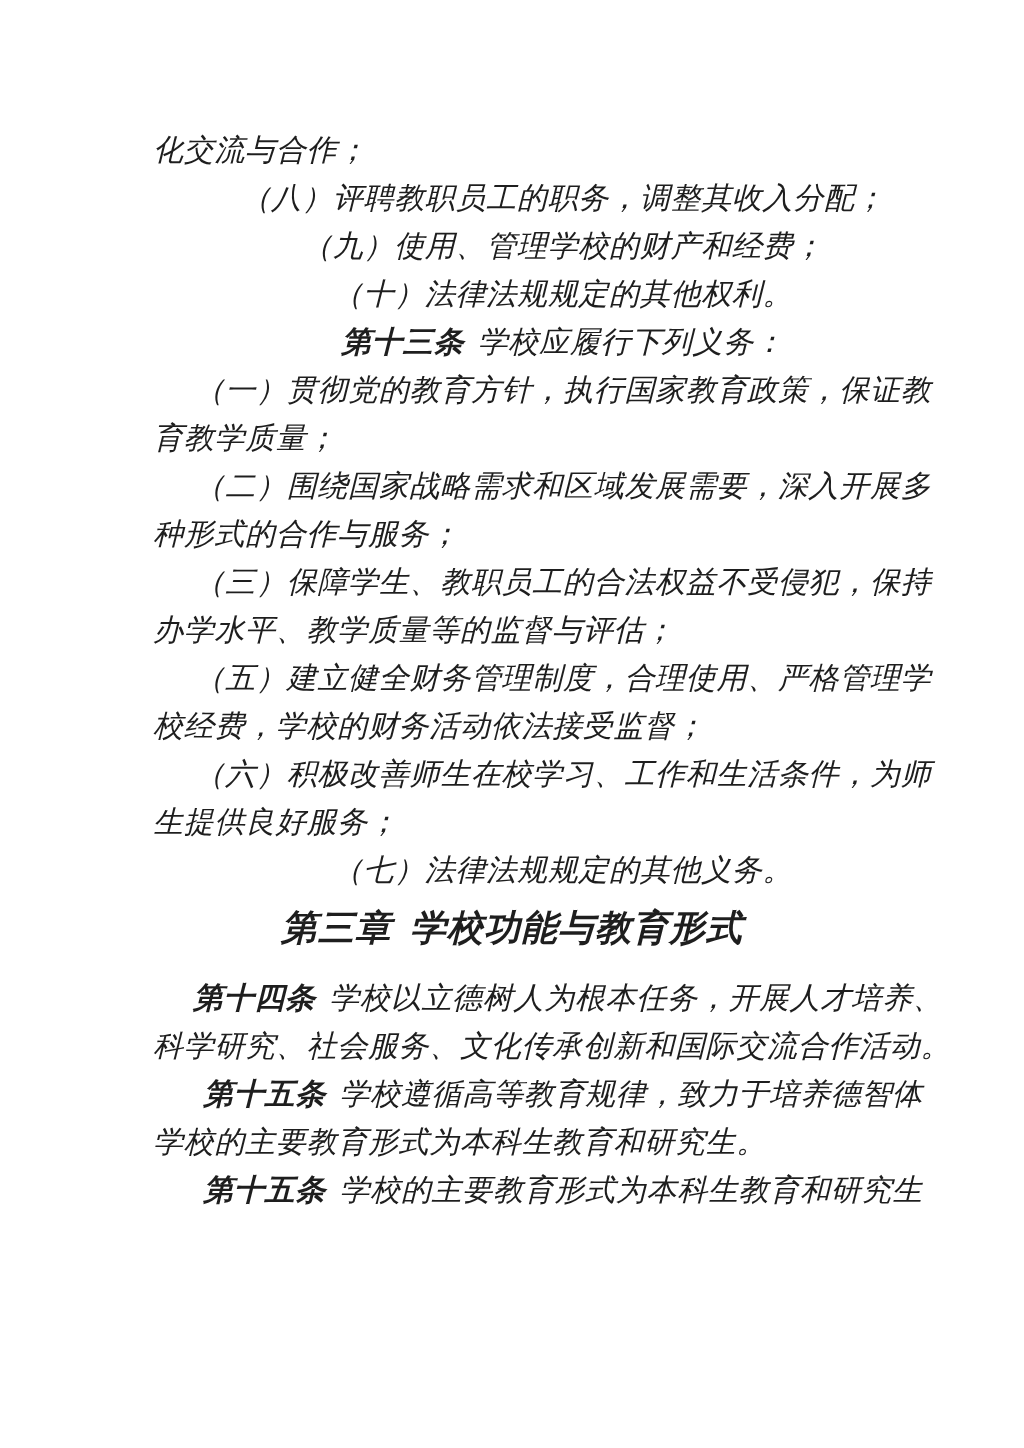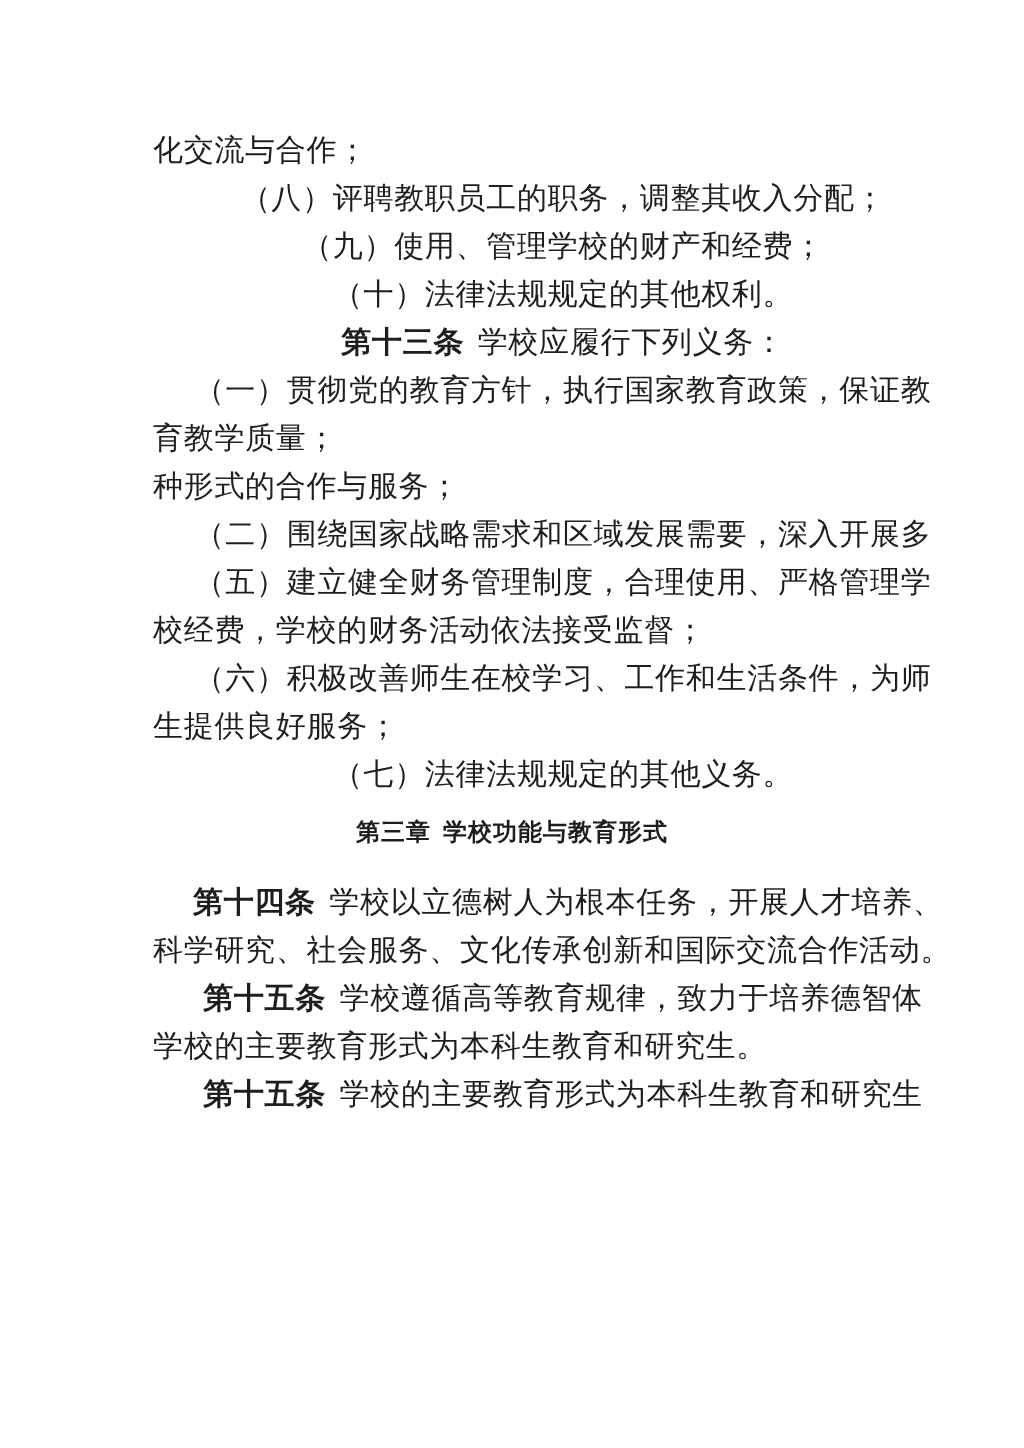--- a/index.html
+++ b/index.html
@@ -8,20 +8,21 @@
     background: #ffffff;
   }
   .page {
     position: relative;
     width: 1024px;
     height: 1448px;
     background: #ffffff;
     overflow: hidden;
     font-family: "Liberation Serif", serif;
     color: #1e1e1e;
+    font-style: italic;
   }
   .text-block {
     position: absolute;
     left: 153px;
     top: 126px;
     width: 780px;
     font-size: 30px;
     line-height: 48px;
     letter-spacing: 0.7px;
   }
@@ -40,21 +41,21 @@
   .chapter {
     margin-left: -153px;
     width: 1024px;
     text-align: center;
     height: 48px;
     line-height: 48px;
     margin-top: 10px;
     margin-bottom: 22px;
     font-family: "Liberation Sans", sans-serif;
     font-weight: bold;
-    font-size: 24px;
+    font-size: 36px;
     letter-spacing: 1px;
     white-space: nowrap;
   }
   .chapter .chapter-no {
     margin-right: 0.5em;
   }
 </style>
 </head>
 <body>
 
@@ -65,22 +66,24 @@
     <div class="line indent">（八）评聘教职员工的职务，调整其收入分配；</div>
     <div class="line indent">（九）使用、管理学校的财产和经费；</div>
     <div class="line indent">（十）法律法规规定的其他权利。</div>
 
     <div class="line indent">
       <span class="article-no">第十三条</span><span>学校应履行下列义务：</span>
     </div>
 
     <div class="line indent">（一）贯彻党的教育方针，执行国家教育政策，保证教</div>
     <div class="line">育教学质量；</div>
+    <div class="line indent">（二）围绕国家战略需求和区域发展需要，深入开展多</div>
     <div class="line">种形式的合作与服务；</div>
-    <div class="line indent">（二）围绕国家战略需求和区域发展需要，深入开展多</div>
+    <div class="line indent">（三）保障学生、教职员工的合法权益不受侵犯，保持</div>
+    <div class="line">办学水平、教学质量等的监督与评估；</div>
     <div class="line indent">（五）建立健全财务管理制度，合理使用、严格管理学</div>
     <div class="line">校经费，学校的财务活动依法接受监督；</div>
     <div class="line indent">（六）积极改善师生在校学习、工作和生活条件，为师</div>
     <div class="line">生提供良好服务；</div>
     <div class="line indent">（七）法律法规规定的其他义务。</div>
 
     <div class="chapter">
       <span class="chapter-no">第三章</span><span>学校功能与教育形式</span>
     </div>
 

